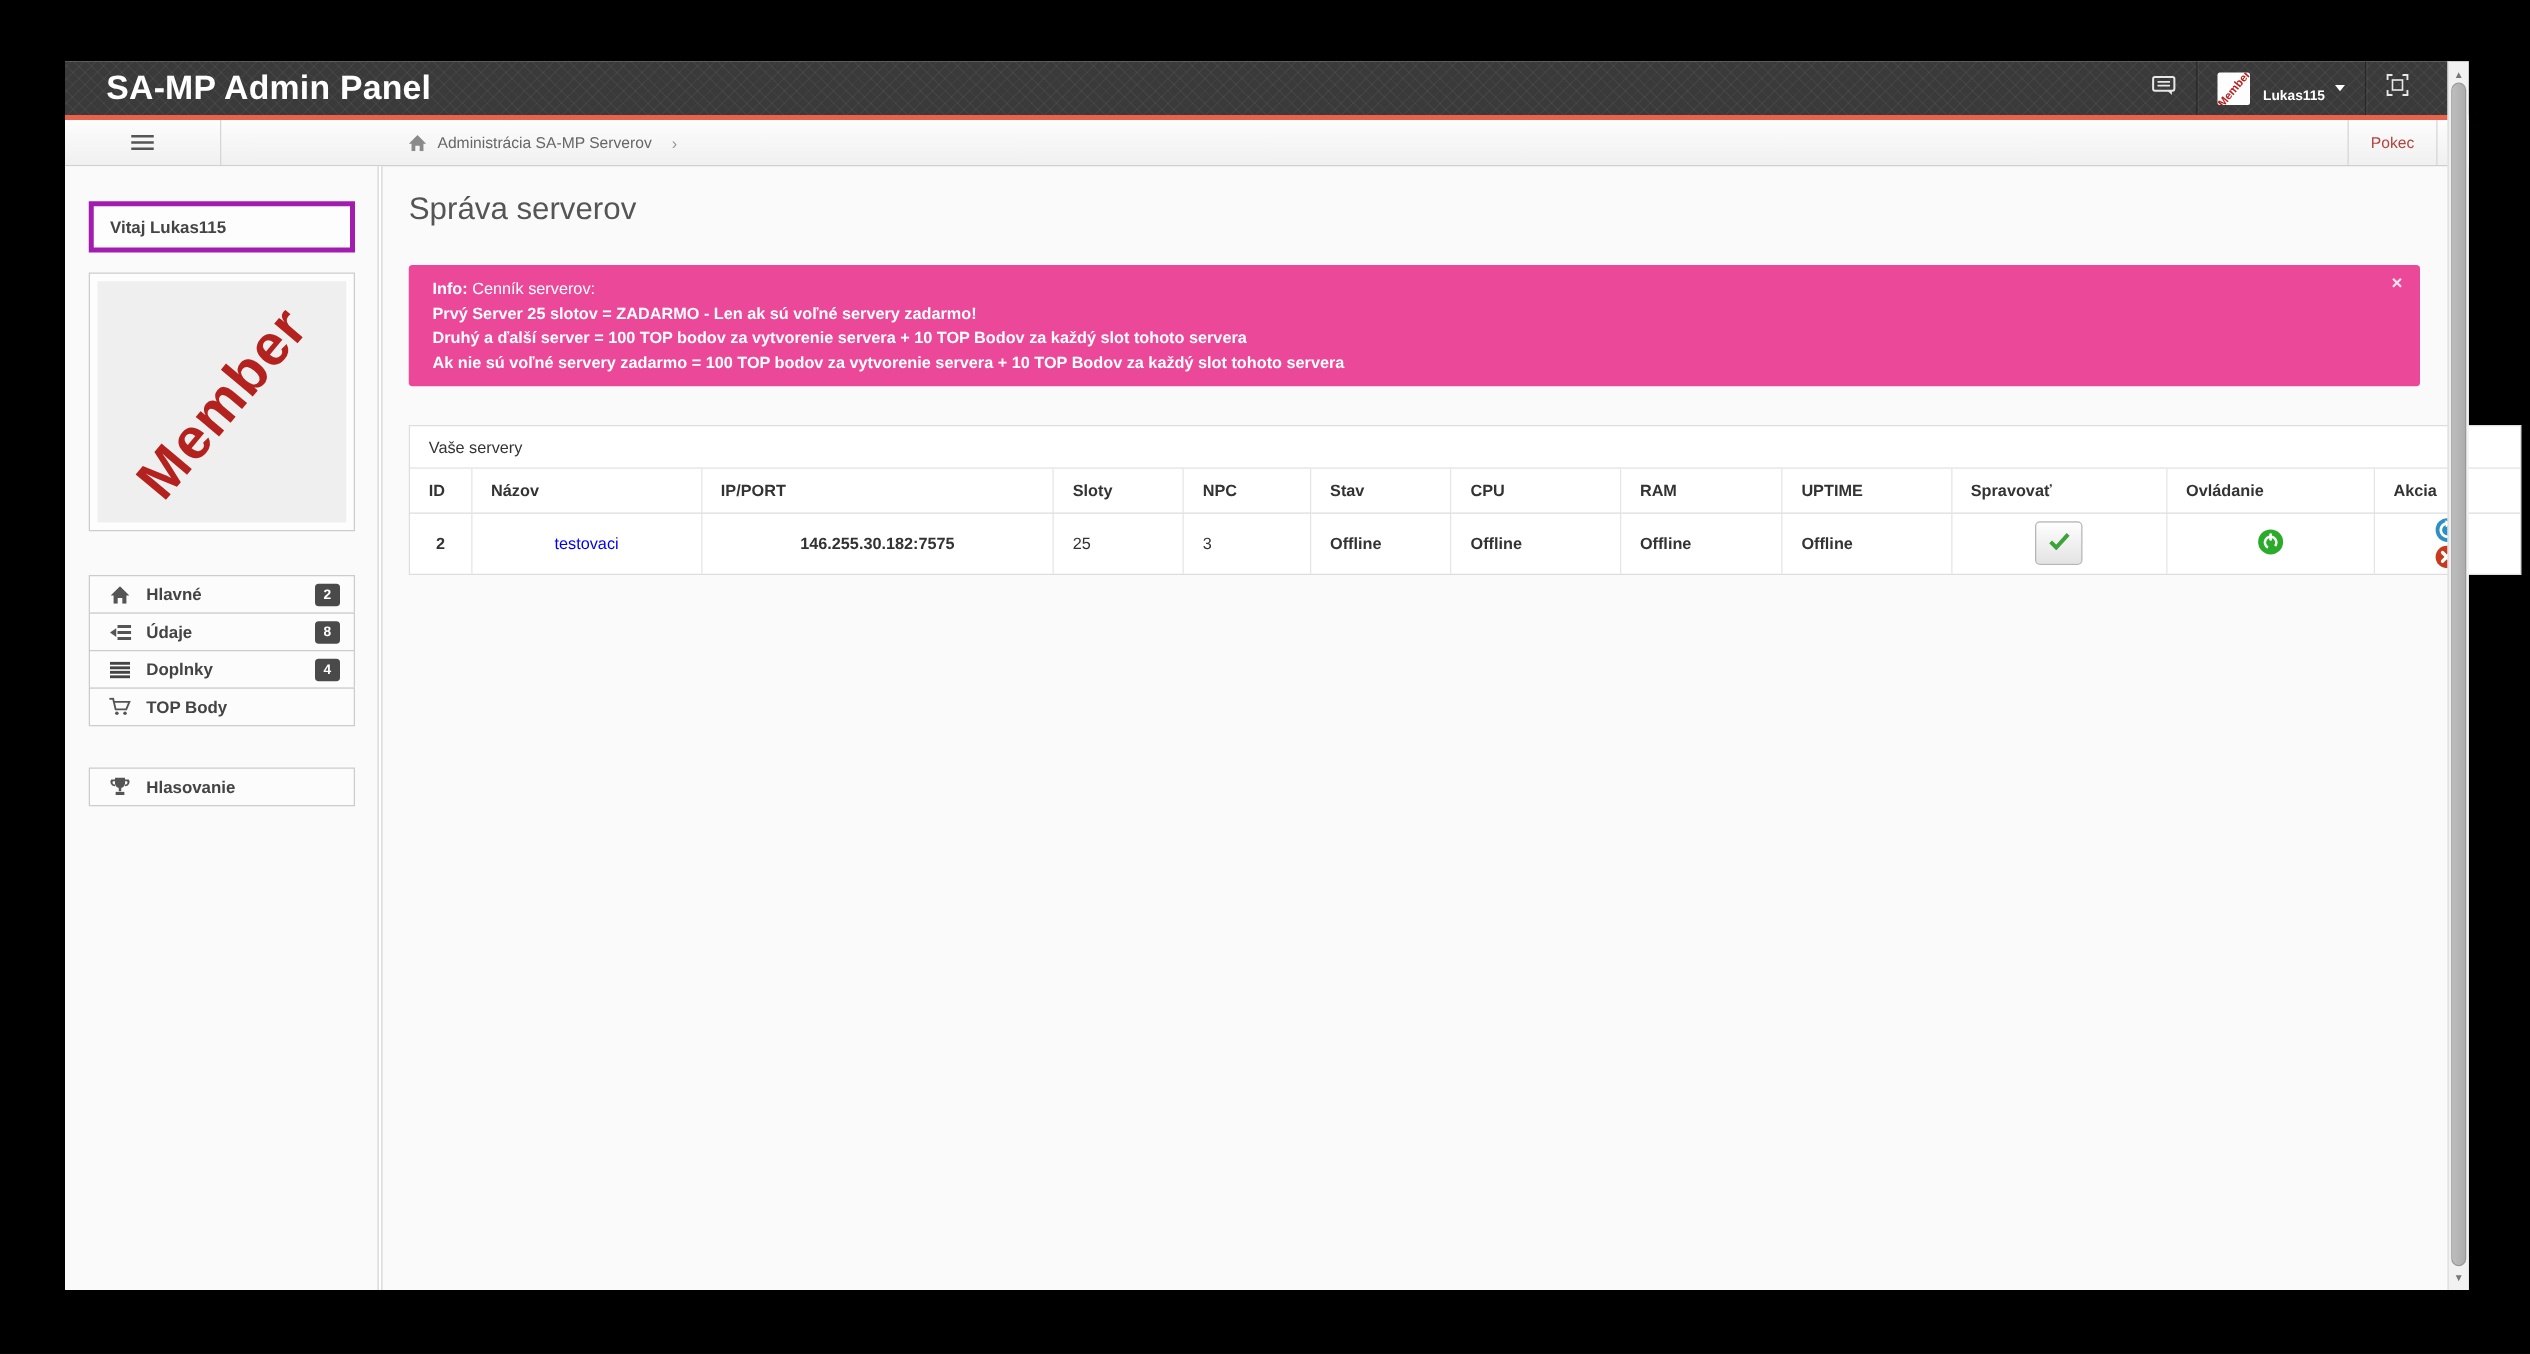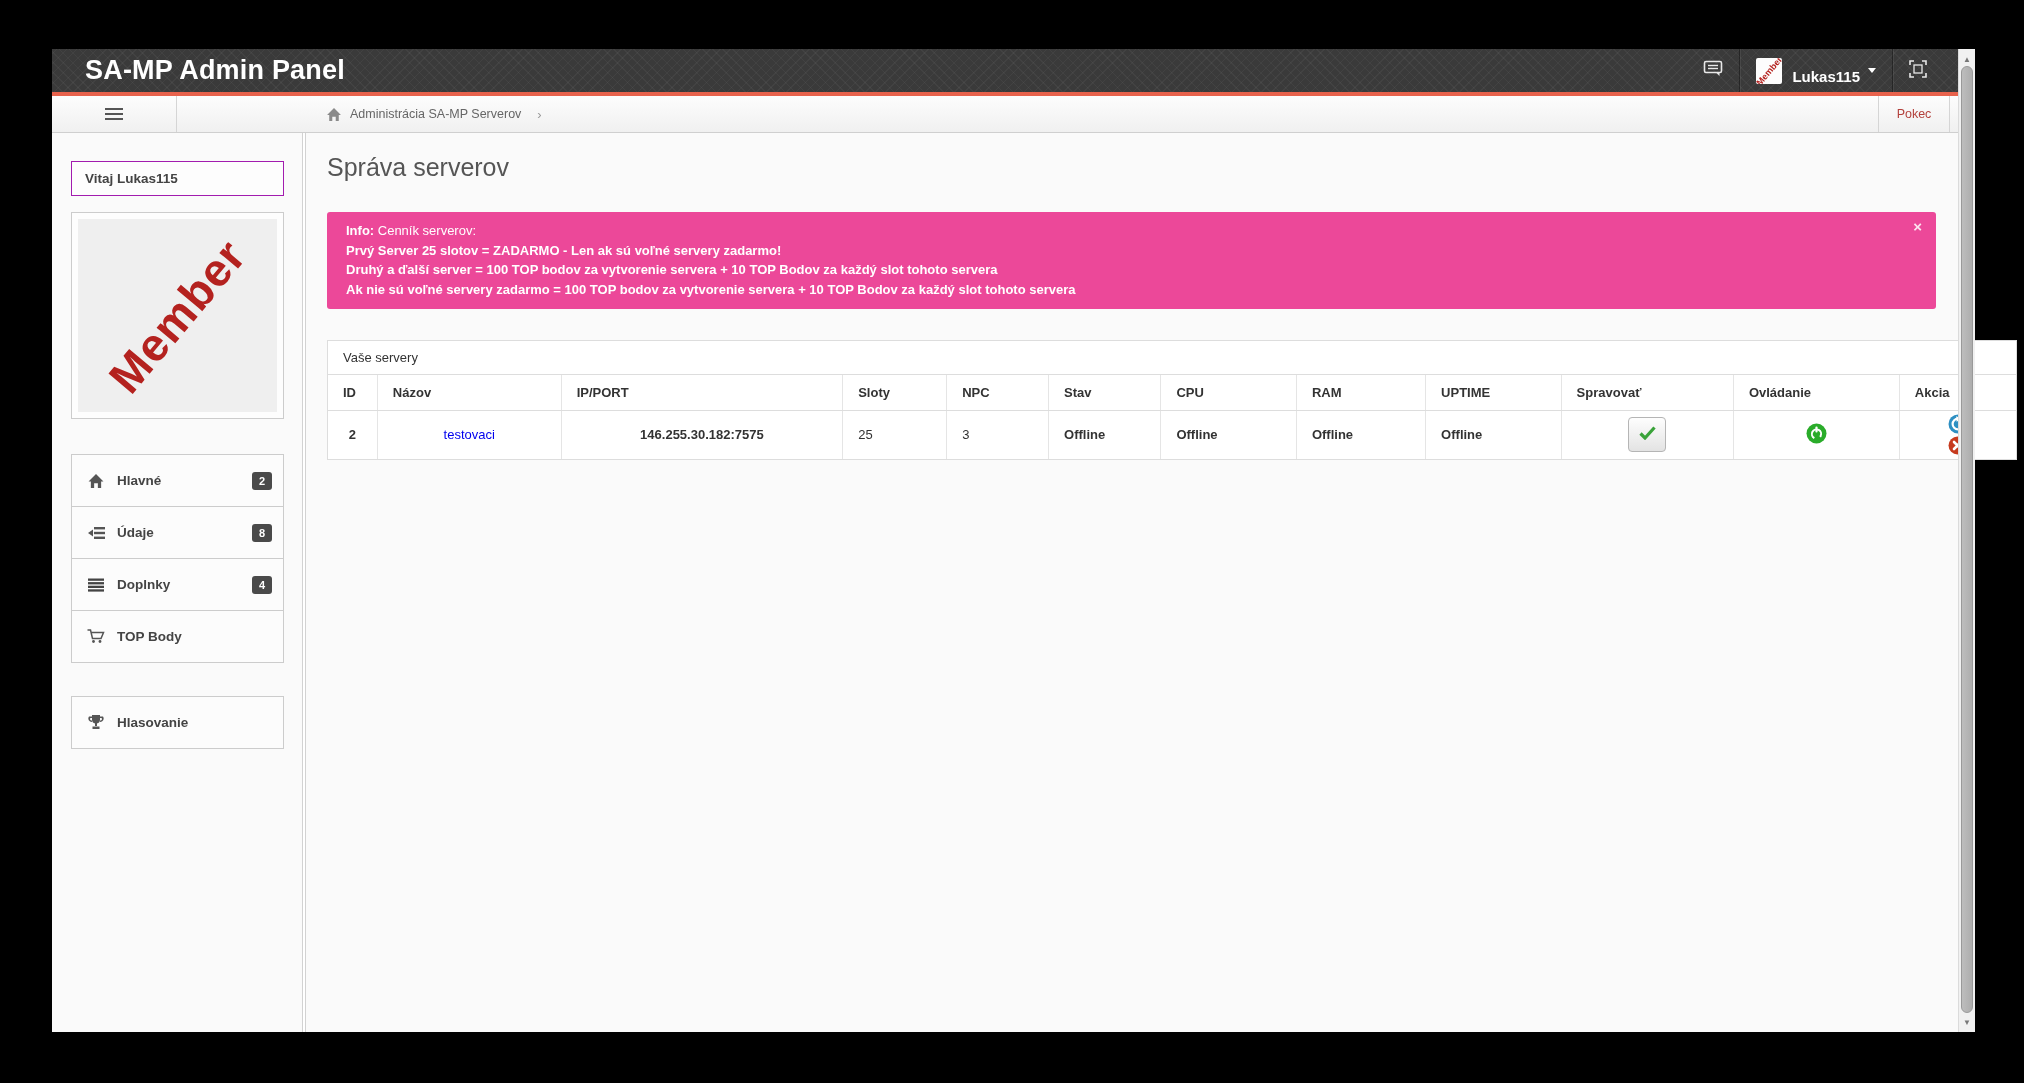--- a/index.html
+++ b/index.html
@@ -16,21 +16,21 @@
       repeating-linear-gradient(45deg, rgba(255,255,255,0.04) 0 1px, transparent 1px 7px),
       repeating-linear-gradient(-45deg, rgba(255,255,255,0.04) 0 1px, transparent 1px 7px);
     display:flex; align-items:center;
   }
   .app-title { color:#fff; font-size:27px; font-weight:bold; margin-left:33px; letter-spacing:.2px; }
   .topbar-right { position:absolute; right:48px; top:0; height:43px; display:flex; align-items:center; }
   .tb-sep { width:1px; height:43px; background:rgba(0,0,0,.35); box-shadow:1px 0 0 rgba(255,255,255,.07); margin:0 16px; }
   .tb-btn { display:flex; align-items:center; cursor:pointer; }
   .avatar { width:26px; height:26px; background:#fdfdfd; border-radius:2px; overflow:hidden; display:flex; align-items:center; justify-content:center; }
   .avatar span { display:block; color:#b4221f; font-size:9px; font-weight:bold; transform:rotate(-50deg); }
-  .username { color:#fff; font-size:15px; font-weight:bold; margin-left:10px;margin-top:12px; }
+  .username { color:#fff; font-size:11px; font-weight:bold; margin-left:10px;margin-top:12px; }
   .caret-down { width:0; height:0; border-left:4px solid transparent; border-right:4px solid transparent; border-top:5px solid #fff; margin-left:8px; }
   .accent-line { position:absolute; left:0; top:43px; width:100%; height:4px; background:#e8624c; }
 
   
   .crumbbar {
     position:absolute; left:0; top:47px; width:100%; height:37px;
     background:linear-gradient(#fdfdfd,#f0f0f0);
     border-bottom:1px solid #cfcfcf;
   }
   .toggle-cell { position:absolute; left:0; top:0; width:125px; height:100%; border-right:1px solid #d5d5d5; display:flex; align-items:center; justify-content:center; cursor:pointer; }
@@ -38,27 +38,27 @@
   .hamburger i { display:block; height:2px; background:#555; margin:3px 0; }
   .crumb { position:absolute; left:275px; top:0; height:100%; display:flex; align-items:center; }
   .crumb .home-ic { margin-right:9px; display:flex; }
   .crumb-text { font-size:12.5px; color:#666; cursor:pointer; }
   .crumb-chevron { font-size:13px; color:#999; margin-left:16px; }
   .pokec-cell { position:absolute; right:25px; top:0; width:72px; height:100%; border-left:1px solid #d5d5d5; border-right:1px solid #d5d5d5; display:flex; align-items:center; justify-content:center; font-size:12.5px; color:#b3413c; cursor:pointer; }
 
   
   .sidebar { position:absolute; left:0; top:84px; bottom:0; width:251px; background:#fafafa; }
   .side-divider { position:absolute; left:250px; top:84px; bottom:0; width:4px; background:#fff; border-left:1px solid #d2d2d2; border-right:1px solid #d2d2d2; }
-  .welcome-box { margin:28px 19px 16px 19px; background:#fdfdfd; border:1px solid #a21caf; padding:9px 13px; font-size:13.5px; font-weight:bold; color:#444; }
+  .welcome-box { margin:28px 19px 16px 19px; background:#fdfdfd; border:4px solid #a21caf; padding:9px 13px; font-size:13.5px; font-weight:bold; color:#444; }
   .member-box { margin:8px 19px 0 19px; height:207px; background:#fdfdfd; border:1px solid #ccc; padding:6px; }
   .member-inner { width:100%; height:100%; background:#efefef; display:flex; align-items:center; justify-content:center; overflow:hidden; }
   .member-stamp { color:#b4221f; font-size:46px; font-weight:bold; letter-spacing:1px; transform:rotate(-50deg); white-space:nowrap; }
   .menu { margin:35px 19px 0 19px; }
   .menu2 { margin:33px 19px 0 19px; }
-  .menu-item { position:relative; display:flex; align-items:center; height:53px; background:#fcfcfc; border:1px solid #ccc; padding:0 14px; cursor:pointer; }
+  .menu-item { position:relative; display:flex; align-items:center; height:31px; background:#fcfcfc; border:1px solid #ccc; padding:0 14px; cursor:pointer; }
   .menu-item + .menu-item { margin-top:-1px; }
   .menu-item .mi-icon { width:20px; display:flex; justify-content:center; }
   .menu-item .mi-label { margin-left:11px; font-size:13.5px; font-weight:bold; color:#444; }
   .badge { position:absolute; right:11px; top:50%; transform:translateY(-50%); background:#4a4a4a; color:#fff; font-size:11px; font-weight:bold; border-radius:3px; padding:3px 7px; }
 
   
   .content { position:absolute; left:254px; right:17px; top:84px; bottom:0; padding:0 22px 0 21px; }
   .page-title { margin-top:20px; font-size:25px; font-weight:normal; color:#555; }
 
   .info-box { position:relative; margin-top:30px; background:#ec4899; border-radius:3px; padding:9px 19px 10px 19px; color:#fff; }

